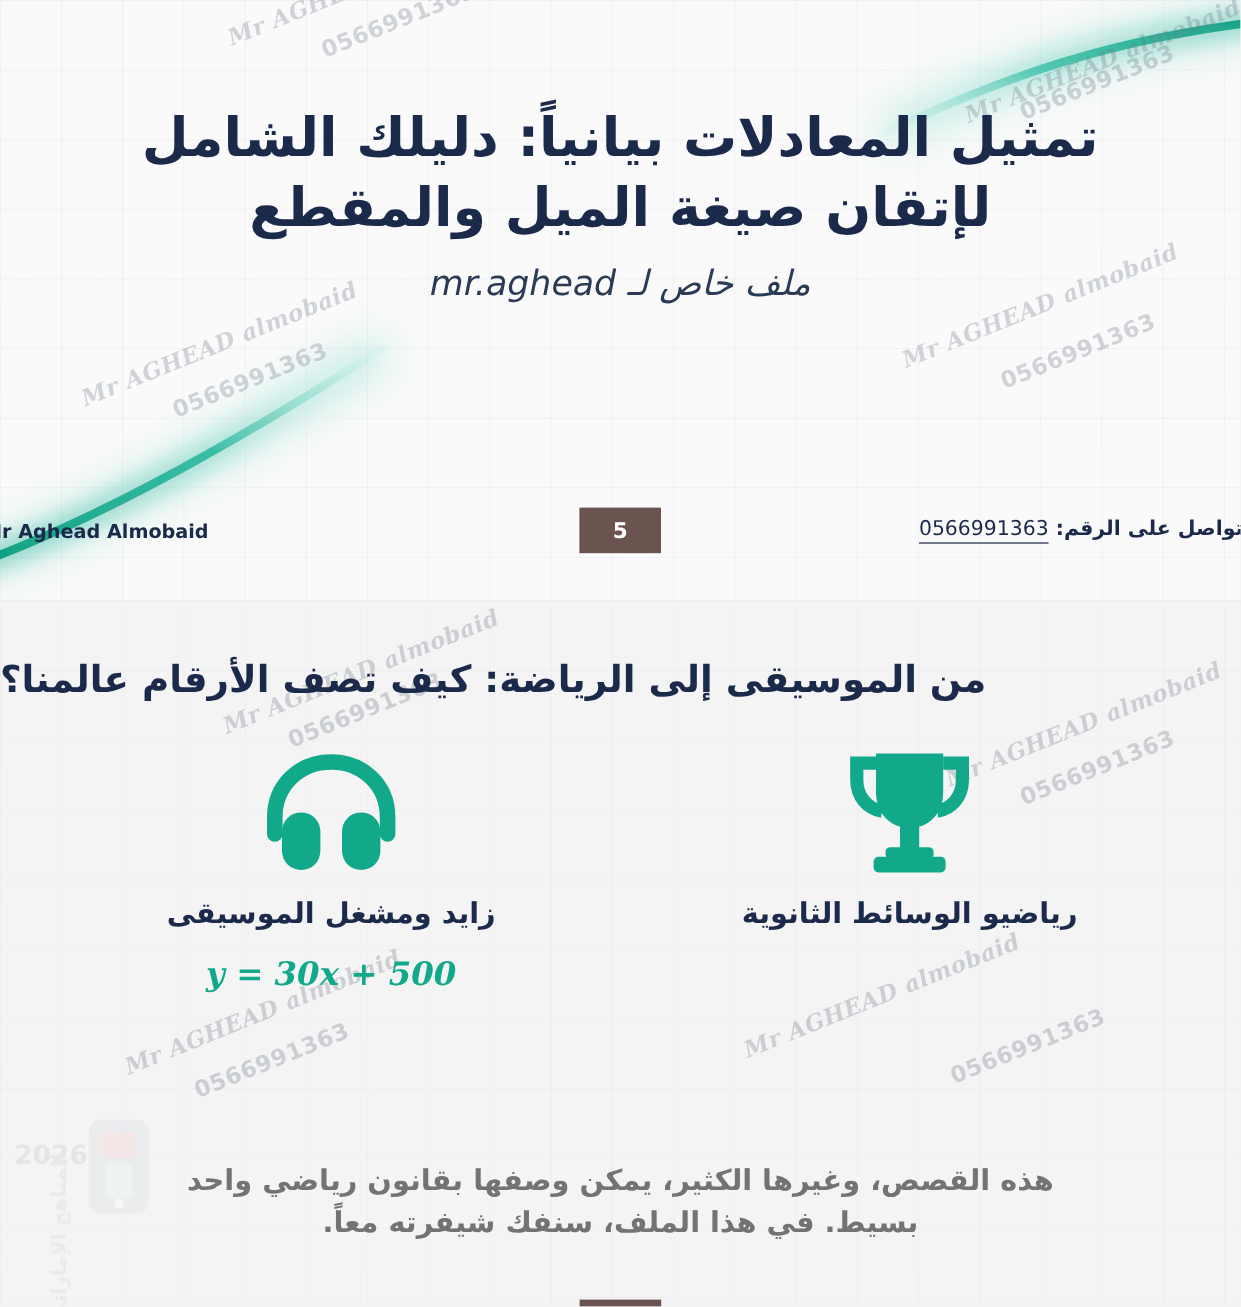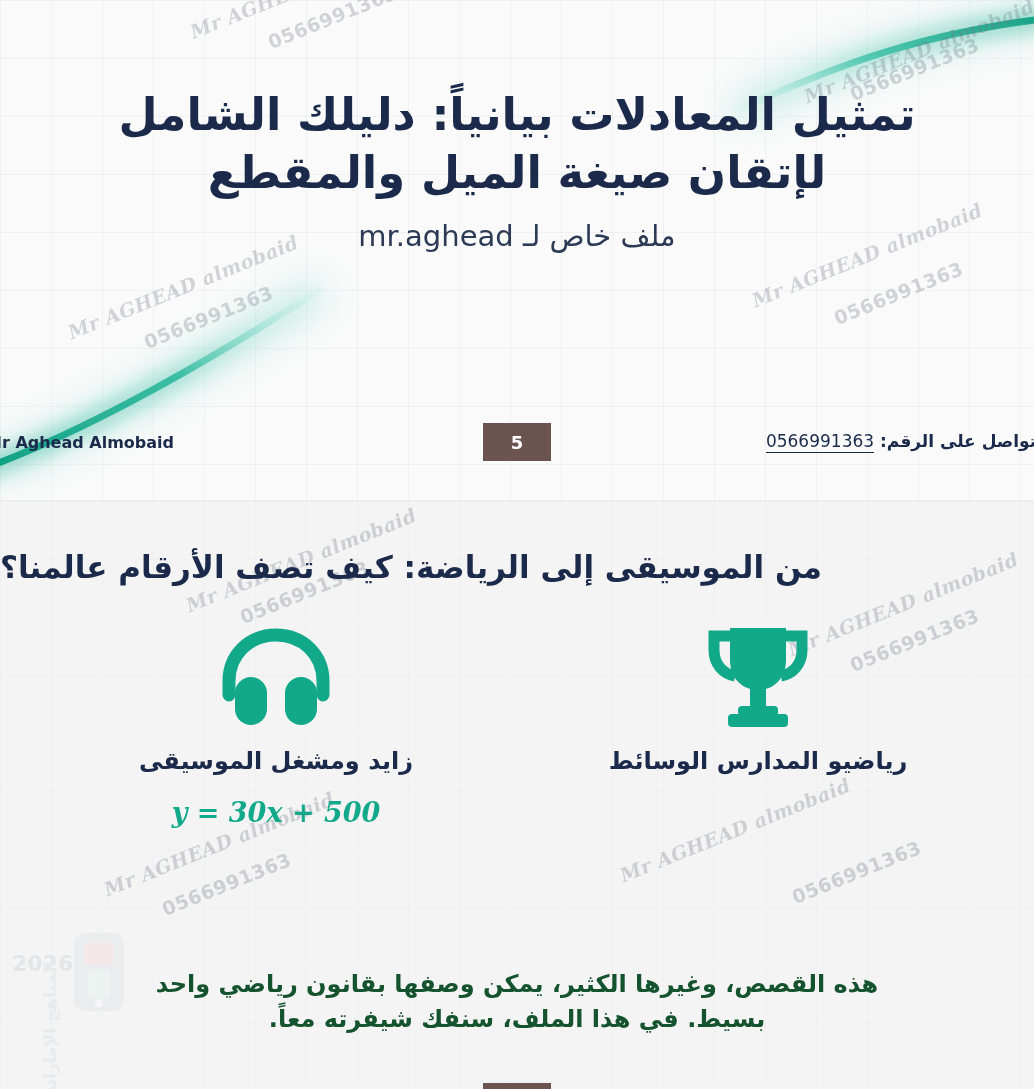--- a/index.html
+++ b/index.html
@@ -84,20 +84,21 @@
     letter-spacing: -0.2px;
     padding: 0 86px;
     direction: rtl;
   }
   .doc-subtitle {
     margin-top: 18px;
     color: #2b3a55;
     font-size: 29px;
     font-weight: 400;
     direction: rtl;
+    font-style: italic;
   }
 
   
   .page-footer {
     position: absolute;
     left: 0; right: 0;
     bottom: 38px;
     height: 40px;
     z-index: 6;
     display: flex;
@@ -200,21 +201,21 @@
     font-style: italic;
     font-family: "DejaVu Serif", "Liberation Serif", serif;
     direction: ltr;
   }
 
   .closing-note {
     position: absolute;
     left: 0; right: 0;
     top: 466px;
     text-align: center;
-    color: #14532d;
+    color: #737373;
     font-size: 24px;
     font-weight: 800;
     line-height: 1.45;
     direction: rtl;
     padding: 0 120px;
     z-index: 5;
   }
 
   .next-badge {
     position: absolute;
@@ -374,21 +375,21 @@
         <div class="card-icon">
           <svg width="116" height="110" viewBox="0 0 116 110" aria-hidden="true">
             <path d="M30 6 H86 V38 C86 56 74 68 58 68 C42 68 30 56 30 38 Z" fill="#12a98a"></path>
             <path d="M30 14 H14 V28 C14 42 23 52 35 54" fill="none" stroke="#12a98a" stroke-width="11"></path>
             <path d="M86 14 H102 V28 C102 42 93 52 81 54" fill="none" stroke="#12a98a" stroke-width="11"></path>
             <rect x="50" y="64" width="16" height="22" fill="#12a98a"></rect>
             <rect x="38" y="84" width="40" height="10" rx="4" fill="#12a98a"></rect>
             <rect x="28" y="92" width="60" height="13" rx="4" fill="#12a98a"></rect>
           </svg>
         </div>
-        <div class="card-title">رياضيو المدارس الوسائط</div>
+        <div class="card-title">رياضيو الوسائط الثانوية</div>
       </div>
     </div>
 
     <p class="closing-note">هذه القصص، وغيرها الكثير، يمكن وصفها بقانون رياضي واحد بسيط. في هذا الملف، سنفك شيفرته معاً.</p>
 
     <div class="next-badge"></div>
   </section>
 
 </div>
 

